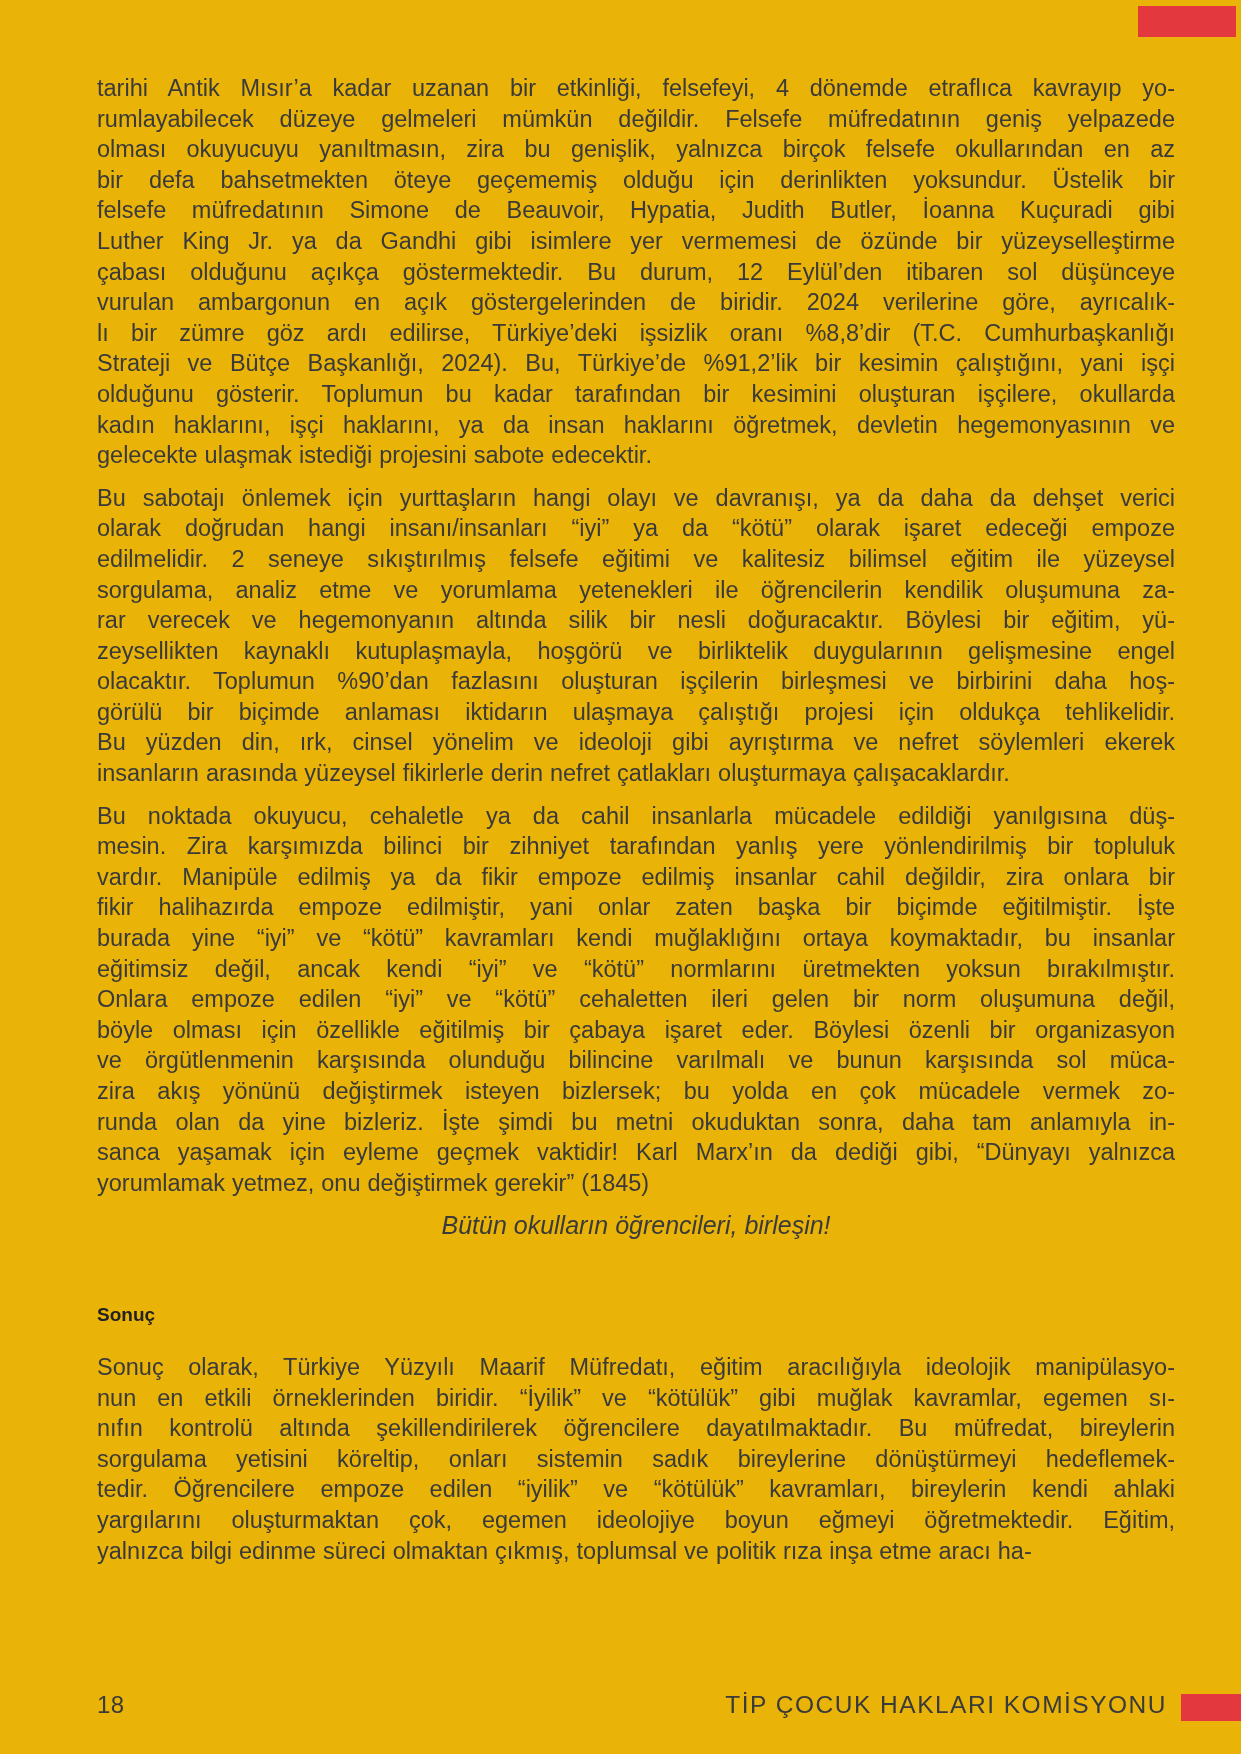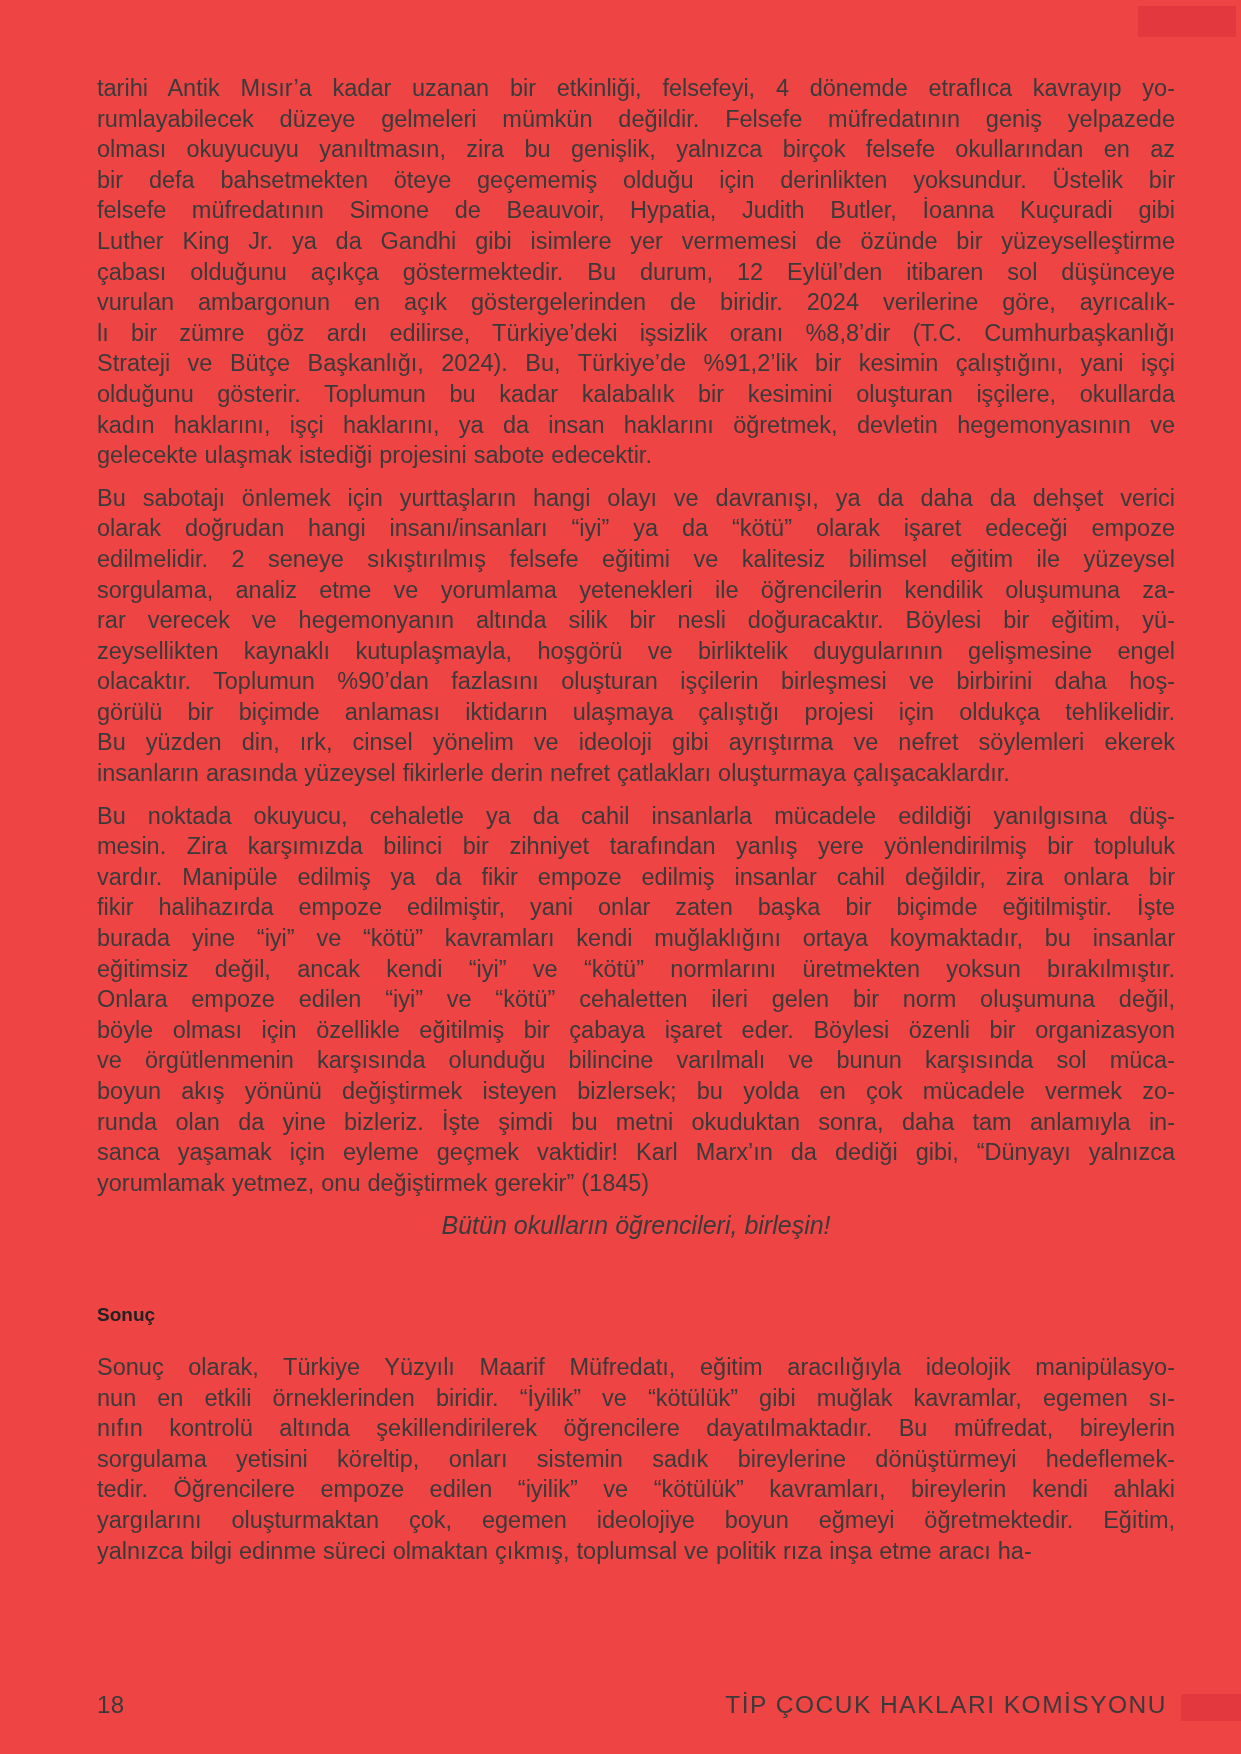--- a/index.html
+++ b/index.html
@@ -5,21 +5,21 @@
   html, body { margin: 0; padding: 0; }
   body {
     width: 1241px; height: 1754px;
     background: #ffffff;
     font-family: "Liberation Sans", "DejaVu Sans", sans-serif;
     position: relative;
     overflow: hidden;
   }
   .page {
     position: absolute; inset: 0;
-    background: #ef4444;
+    background: #eab308;
   }
   
   .corner-tab { position: absolute; background: #e2383e; }
   .corner-tab.top { top: 6px; right: 5px; width: 98px; height: 31px; }
   .corner-tab.bottom { top: 1694px; right: 0px; width: 60px; height: 27px; }
 
   
   .text-block {
     position: absolute;
     left: 97px; top: 73px;
@@ -87,21 +87,21 @@
         <div class="line jl">tarihi Antik Mısır’a kadar uzanan bir etkinliği, felsefeyi, 4 dönemde etraflıca kavrayıp yo-</div>
         <div class="line jl">rumlayabilecek düzeye gelmeleri mümkün değildir. Felsefe müfredatının geniş yelpazede</div>
         <div class="line jl">olması okuyucuyu yanıltmasın, zira bu genişlik, yalnızca birçok felsefe okullarından en az</div>
         <div class="line jl">bir defa bahsetmekten öteye geçememiş olduğu için derinlikten yoksundur. Üstelik bir</div>
         <div class="line jl">felsefe müfredatının Simone de Beauvoir, Hypatia, Judith Butler, İoanna Kuçuradi gibi</div>
         <div class="line jl">Luther King Jr. ya da Gandhi gibi isimlere yer vermemesi de özünde bir yüzeyselleştirme</div>
         <div class="line jl">çabası olduğunu açıkça göstermektedir. Bu durum, 12 Eylül’den itibaren sol düşünceye</div>
         <div class="line jl">vurulan ambargonun en açık göstergelerinden de biridir. 2024 verilerine göre, ayrıcalık-</div>
         <div class="line jl">lı bir zümre göz ardı edilirse, Türkiye’deki işsizlik oranı %8,8’dir (T.C. Cumhurbaşkanlığı</div>
         <div class="line jl">Strateji ve Bütçe Başkanlığı, 2024). Bu, Türkiye’de %91,2’lik bir kesimin çalıştığını, yani işçi</div>
-        <div class="line jl">olduğunu gösterir. Toplumun bu kadar kalabalık bir kesimini oluşturan işçilere, okullarda</div>
+        <div class="line jl">olduğunu gösterir. Toplumun bu kadar tarafından bir kesimini oluşturan işçilere, okullarda</div>
         <div class="line jl">kadın haklarını, işçi haklarını, ya da insan haklarını öğretmek, devletin hegemonyasının ve</div>
         <div class="line">gelecekte ulaşmak istediği projesini sabote edecektir.</div>
       </div>
       <div class="paragraph">
         <div class="line jl">Bu sabotajı önlemek için yurttaşların hangi olayı ve davranışı, ya da daha da dehşet verici</div>
         <div class="line jl">olarak doğrudan hangi insanı/insanları “iyi” ya da “kötü” olarak işaret edeceği empoze</div>
         <div class="line jl">edilmelidir. 2 seneye sıkıştırılmış felsefe eğitimi ve kalitesiz bilimsel eğitim ile yüzeysel</div>
         <div class="line jl">sorgulama, analiz etme ve yorumlama yetenekleri ile öğrencilerin kendilik oluşumuna za-</div>
         <div class="line jl">rar verecek ve hegemonyanın altında silik bir nesli doğuracaktır. Böylesi bir eğitim, yü-</div>
         <div class="line jl">zeysellikten kaynaklı kutuplaşmayla, hoşgörü ve birliktelik duygularının gelişmesine engel</div>
@@ -113,21 +113,21 @@
       <div class="paragraph">
         <div class="line jl">Bu noktada okuyucu, cehaletle ya da cahil insanlarla mücadele edildiği yanılgısına düş-</div>
         <div class="line jl">mesin. Zira karşımızda bilinci bir zihniyet tarafından yanlış yere yönlendirilmiş bir topluluk</div>
         <div class="line jl">vardır. Manipüle edilmiş ya da fikir empoze edilmiş insanlar cahil değildir, zira onlara bir</div>
         <div class="line jl">fikir halihazırda empoze edilmiştir, yani onlar zaten başka bir biçimde eğitilmiştir. İşte</div>
         <div class="line jl">burada yine “iyi” ve “kötü” kavramları kendi muğlaklığını ortaya koymaktadır, bu insanlar</div>
         <div class="line jl">eğitimsiz değil, ancak kendi “iyi” ve “kötü” normlarını üretmekten yoksun bırakılmıştır.</div>
         <div class="line jl">Onlara empoze edilen “iyi” ve “kötü” cehaletten ileri gelen bir norm oluşumuna değil,</div>
         <div class="line jl">böyle olması için özellikle eğitilmiş bir çabaya işaret eder. Böylesi özenli bir organizasyon</div>
         <div class="line jl">ve örgütlenmenin karşısında olunduğu bilincine varılmalı ve bunun karşısında sol müca-</div>
-        <div class="line jl">boyun akış yönünü değiştirmek isteyen bizlersek; bu yolda en çok mücadele vermek zo-</div>
+        <div class="line jl">zira akış yönünü değiştirmek isteyen bizlersek; bu yolda en çok mücadele vermek zo-</div>
         <div class="line jl">runda olan da yine bizleriz. İşte şimdi bu metni okuduktan sonra, daha tam anlamıyla in-</div>
         <div class="line jl">sanca yaşamak için eyleme geçmek vaktidir! Karl Marx’ın da dediği gibi, “Dünyayı yalnızca</div>
         <div class="line">yorumlamak yetmez, onu değiştirmek gerekir” (1845)</div>
       </div>
       <p class="pull-quote">Bütün okulların öğrencileri, birleşin!</p>
       <h2 class="section-heading">Sonuç</h2>
       <div class="paragraph">
         <div class="line jl">Sonuç olarak, Türkiye Yüzyılı Maarif Müfredatı, eğitim aracılığıyla ideolojik manipülasyo-</div>
         <div class="line jl">nun en etkili örneklerinden biridir. “İyilik” ve “kötülük” gibi muğlak kavramlar, egemen sı-</div>
         <div class="line jl">nıfın kontrolü altında şekillendirilerek öğrencilere dayatılmaktadır. Bu müfredat, bireylerin</div>

